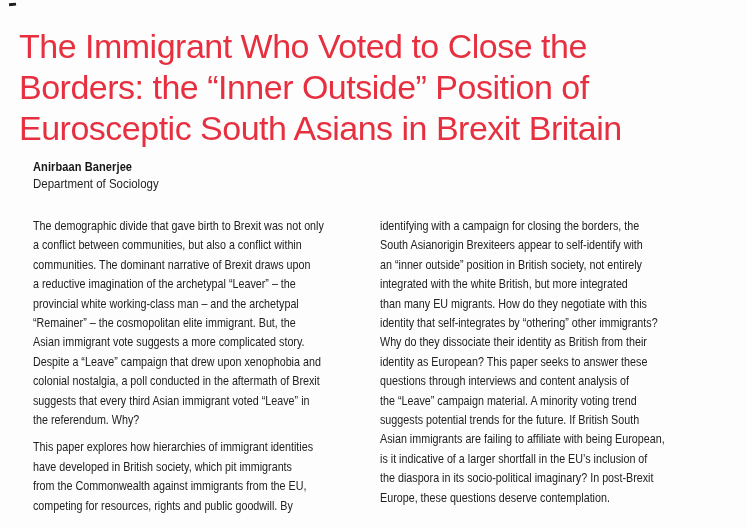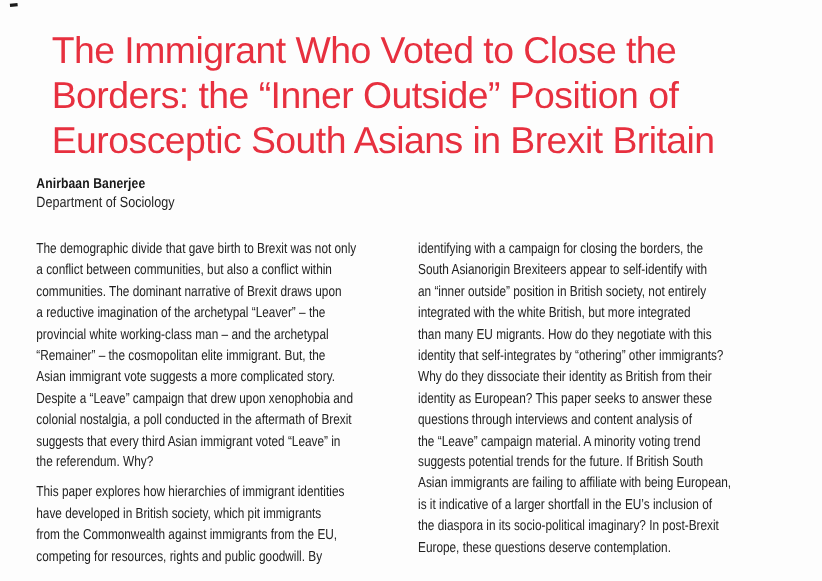--- a/index.html
+++ b/index.html
@@ -16,21 +16,21 @@
   }
   .corner-mark {
     position: absolute;
     left: 9px; top: 3px;
     width: 7px; height: 2.5px;
     background: #1c1c1c;
     transform: rotate(-6deg);
   }
   .title {
     position: absolute;
-    left: 47px; top: 26px;
+    left: 19px; top: 26px;
     margin: 0;
     width: 690px;
     font-size: 34px;
     line-height: 41px;
     font-weight: 300;
     letter-spacing: -0.5px;
     color: #e7303f;
     white-space: pre;
   }
   .author-block {

